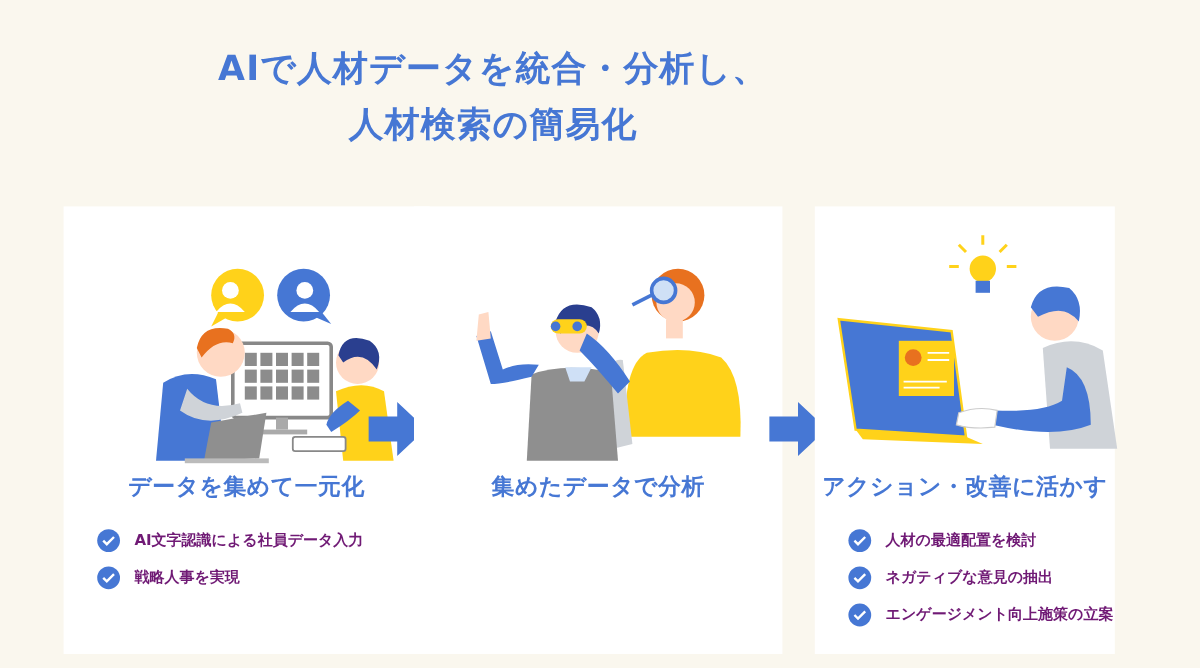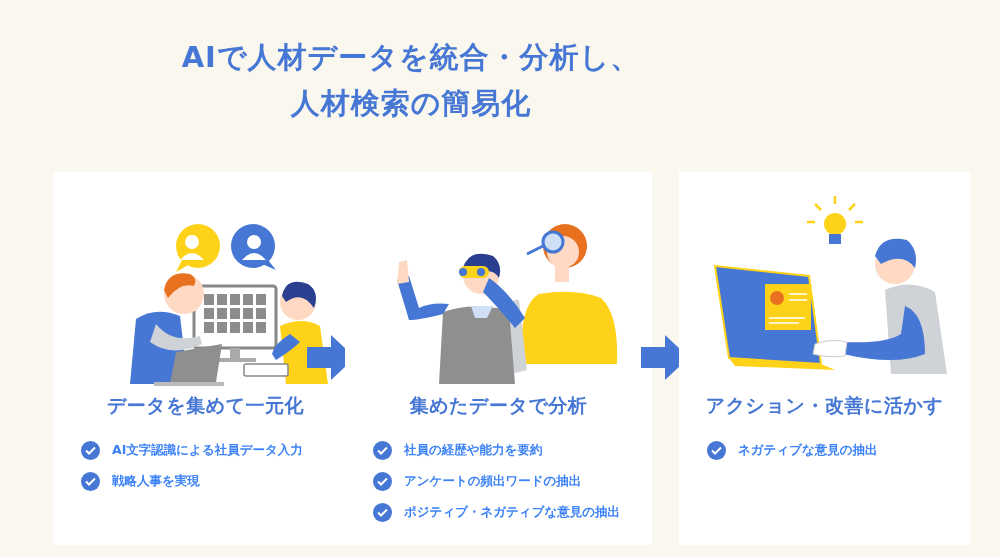--- a/index.html
+++ b/index.html
@@ -20,21 +20,21 @@
     letter-spacing: 1px;
   }
   .card {
     position: absolute;
     top: 172px;
     height: 373px;
     background: #ffffff;
   }
   .card-1 { left: 13px; width: 305px; margin-left: 40px; }
   .card-2 { left: 345px; width: 307px; }
-  .card-3 { left: 679px; width: 291px; }
+  .card-3 { left: 679px; width: 250px; }
   .illus {
     position: absolute;
     top: 22px; left: 0; width: 100%; height: 200px;
   }
   .illus svg { display: block; margin: 0 auto; }
   .card-title {
     position: absolute;
     top: 221px; left: 0; width: 100%;
     text-align: center;
     color: #4677d4;
@@ -45,21 +45,21 @@
   .checklist {
     position: absolute;
     top: 263px; left: 28px;
     list-style: none;
   }
   .checklist li {
     display: flex; align-items: center;
     height: 31px;
     font-size: 12.5px;
     font-weight: bold;
-    color: #3b82f6;
+    color: #701a75;
   }
   .check {
     width: 19px; height: 19px; border-radius: 50%;
     background: #4677d4;
     display: inline-flex; align-items: center; justify-content: center;
     margin-right: 12px; flex-shrink: 0;
   }
   .arrow {
     position: absolute;
     top: 335px;
@@ -168,46 +168,20 @@
       <path d="M94 74 Q100 54 124 62 Q134 70 130 84 Q122 70 98 84 Z" fill="#2a3f8f"></path>
       <rect x="90" y="72" width="30" height="12" rx="6" fill="#ffd21a"></rect>
       <circle cx="94" cy="78" r="4" fill="#4677d4"></circle>
         <circle cx="112" cy="78" r="4" fill="#4677d4"></circle>
       <path d="M120 84 Q138 96 156 124 L146 134 Q128 112 114 98 Z" fill="#4677d4"></path>
       <path d="M74 120 Q50 126 40 126 L28 86 L40 82 L50 114 Q62 108 80 110 Z" fill="#4677d4"></path>
       <path d="M28 90 L30 68 L38 66 L40 88 Z" fill="#ffd9c4"></path>
     </svg>
   </div>
   <h2 class="card-title">集めたデータで分析</h2>
-  <ul class="checklist">
-    <li>
-      <span class="check">
-          <svg width="11" height="9" viewBox="0 0 11 9">
-            <path d="M1 4.5 L4 7.5 L10 1.5" stroke="#fff" stroke-width="2" fill="none"></path>
-          </svg>
-        </span>
-      <span>社員の経歴や能力を要約</span>
-    </li>
-    <li>
-      <span class="check">
-          <svg width="11" height="9" viewBox="0 0 11 9">
-            <path d="M1 4.5 L4 7.5 L10 1.5" stroke="#fff" stroke-width="2" fill="none"></path>
-          </svg>
-        </span>
-      <span>アンケートの頻出ワードの抽出</span>
-    </li>
-    <li>
-      <span class="check">
-          <svg width="11" height="9" viewBox="0 0 11 9">
-            <path d="M1 4.5 L4 7.5 L10 1.5" stroke="#fff" stroke-width="2" fill="none"></path>
-          </svg>
-        </span>
-      <span>ポジティブ・ネガティブな意見の抽出</span>
-    </li>
-  </ul>
 </section>
 
 <svg class="arrow arrow-2" viewBox="0 0 48 45">
   <path d="M0 12 L24 12 L24 0 L48 22.5 L24 45 L24 33 L0 33 Z" fill="#4677d4"></path>
 </svg>
 
 <section class="card card-3">
   <div class="illus">
     <svg width="260" height="195" viewBox="0 0 260 195">
 
@@ -240,16 +214,32 @@
     </svg>
   </div>
   <h2 class="card-title">アクション・改善に活かす</h2>
   <ul class="checklist">
     <li>
       <span class="check">
           <svg width="11" height="9" viewBox="0 0 11 9">
             <path d="M1 4.5 L4 7.5 L10 1.5" stroke="#fff" stroke-width="2" fill="none"></path>
           </svg>
         </span>
+      <span>人材の最適配置を検討</span>
+    </li>
+    <li>
+      <span class="check">
+          <svg width="11" height="9" viewBox="0 0 11 9">
+            <path d="M1 4.5 L4 7.5 L10 1.5" stroke="#fff" stroke-width="2" fill="none"></path>
+          </svg>
+        </span>
       <span>ネガティブな意見の抽出</span>
+    </li>
+    <li>
+      <span class="check">
+          <svg width="11" height="9" viewBox="0 0 11 9">
+            <path d="M1 4.5 L4 7.5 L10 1.5" stroke="#fff" stroke-width="2" fill="none"></path>
+          </svg>
+        </span>
+      <span>エンゲージメント向上施策の立案</span>
     </li>
   </ul>
 </section>
 
 </body></html>

